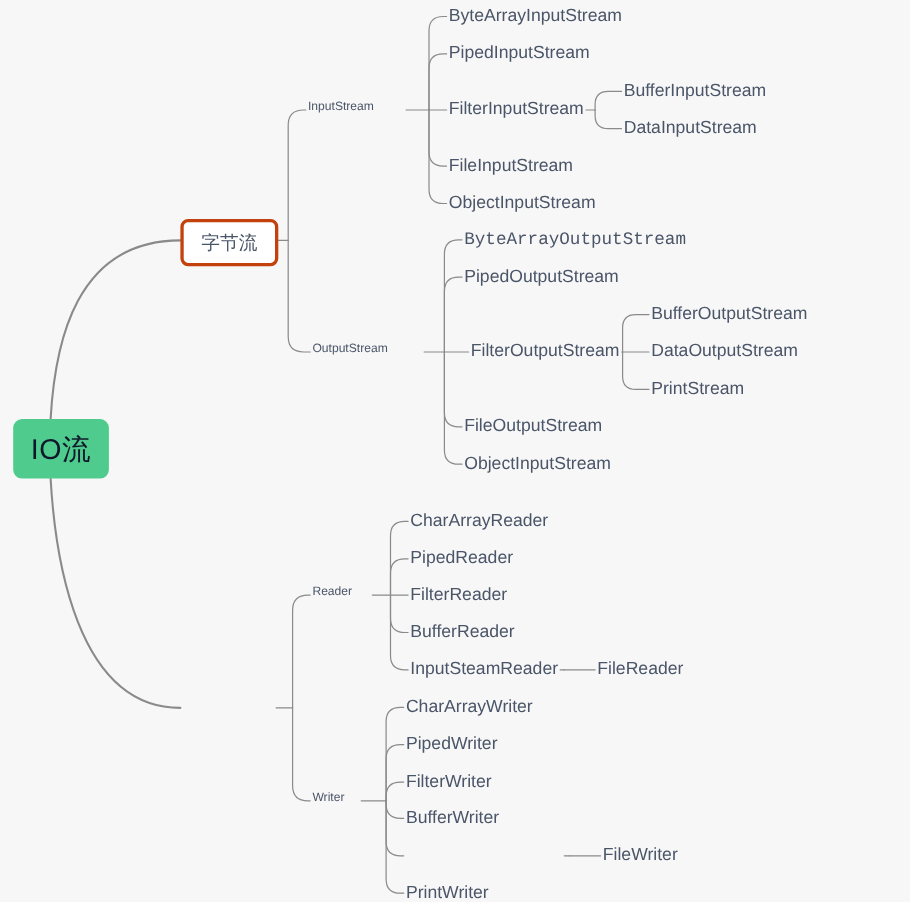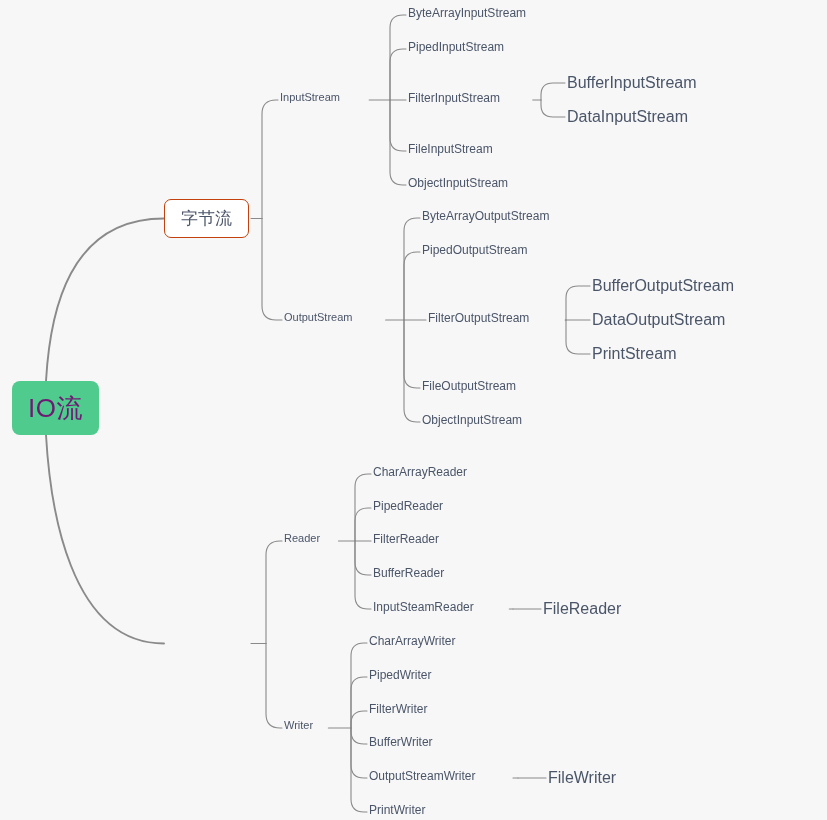--- a/index.html
+++ b/index.html
@@ -26,44 +26,44 @@
     pointer-events: none;
   }
   .node {
     position: absolute;
     white-space: nowrap;
     line-height: 1;
   }
   
   .node-root {
     background: #4ECB8D;
-    color: #701a75;
+    color: #0f172a;
     border-radius: 8px;
     font-size: 26px;
     padding: 14px 16px;
     letter-spacing: 0.5px;
   }
   
   .node-box {
     background: #ffffff;
     color: #4a5568;
-    border: 1px solid #c2410c;
+    border: 3px solid #c2410c;
     border-radius: 7px;
     font-size: 17px;
     padding: 10px 16px;
     box-shadow: 0 0 0 0 rgba(0,0,0,0);
   }
   
   .node-text {
     color: #4a5568;
     font-size: 16px;
     padding: 2px 0;
   }
   .node-text.lvl3 { font-size: 11px; }
-  .node-text.lvl4 { font-size: 12px; }
+  .node-text.lvl4 { font-size: 16px; }
   .node-text.lvl5 { font-size: 16px; }
 </style>
 </head>
 <body>
 
 <div id="canvas">
 
   <svg id="links" viewBox="0 0 827 820" width="827" height="820" xmlns="http://www.w3.org/2000/svg">
       <path d="M 46 381 C 50 311, 69 218.5, 164 218.5" fill="none" stroke="#8a8a8a" stroke-width="1.9" stroke-linecap="round"></path>
       <path d="M 46 435 C 50 505, 69 643.5, 164 643.5" fill="none" stroke="#8a8a8a" stroke-width="1.9" stroke-linecap="round"></path>
@@ -118,21 +118,21 @@
   <div class="node node-text lvl3" id="n-b0c0" style="left: 280px; top: 90px;">InputStream</div>
   <div class="node node-text lvl4" id="n-b0c0g0" style="left: 408px; top: 5px;">ByteArrayInputStream</div>
   <div class="node node-text lvl4" id="n-b0c0g1" style="left: 408px; top: 39px;">PipedInputStream</div>
   <div class="node node-text lvl4" id="n-b0c0g2" style="left: 408px; top: 90px;">FilterInputStream</div>
   <div class="node node-text lvl5" id="n-b0c0g2h0" style="left: 567px; top: 73px;">BufferInputStream</div>
   <div class="node node-text lvl5" id="n-b0c0g2h1" style="left: 567px; top: 107px;">DataInputStream</div>
   <div class="node node-text lvl4" id="n-b0c0g3" style="left: 408px; top: 141px;">FileInputStream</div>
   <div class="node node-text lvl4" id="n-b0c0g4" style="left: 408px; top: 175px;">ObjectInputStream</div>
 
   <div class="node node-text lvl3" id="n-b0c1" style="left: 284px; top: 310px;">OutputStream</div>
-  <div class="node node-text lvl4" id="n-b0c1g0" style="left: 422px; top: 208px;">ByteArrayOutputStream</div>
+  <div class="node node-text lvl4" id="n-b0c1g0" style="left: 422px; top: 208px; font-family: Liberation Mono, monospace;">ByteArrayOutputStream</div>
   <div class="node node-text lvl4" id="n-b0c1g1" style="left: 422px; top: 242px;">PipedOutputStream</div>
   <div class="node node-text lvl4" id="n-b0c1g2" style="left: 428px; top: 310px; text-align: right;">FilterOutputStream</div>
   <div class="node node-text lvl5" id="n-b0c1g2h0" style="left: 592px; top: 276px;">BufferOutputStream</div>
   <div class="node node-text lvl5" id="n-b0c1g2h1" style="left: 592px; top: 310px;">DataOutputStream</div>
   <div class="node node-text lvl5" id="n-b0c1g2h2" style="left: 592px; top: 344px;">PrintStream</div>
   <div class="node node-text lvl4" id="n-b0c1g3" style="left: 422px; top: 378px;">FileOutputStream</div>
   <div class="node node-text lvl4" id="n-b0c1g4" style="left: 422px; top: 412px;">ObjectInputStream</div>
 
 
   <div class="node node-text lvl3" id="n-b1c0" style="left: 284px; top: 531px;">Reader</div>
@@ -141,17 +141,16 @@
   <div class="node node-text lvl4" id="n-b1c0g2" style="left: 373px; top: 531px;">FilterReader</div>
   <div class="node node-text lvl4" id="n-b1c0g3" style="left: 373px; top: 565px;">BufferReader</div>
   <div class="node node-text lvl4" id="n-b1c0g4" style="left: 373px; top: 599px;">InputSteamReader</div>
   <div class="node node-text lvl5" id="n-b1c0g4h0" style="left: 543px; top: 599px;">FileReader</div>
 
   <div class="node node-text lvl3" id="n-b1c1" style="left: 284px; top: 718px;">Writer</div>
   <div class="node node-text lvl4" id="n-b1c1g0" style="left: 369px; top: 633px;">CharArrayWriter</div>
   <div class="node node-text lvl4" id="n-b1c1g1" style="left: 369px; top: 667px;">PipedWriter</div>
   <div class="node node-text lvl4" id="n-b1c1g2" style="left: 369px; top: 701px;">FilterWriter</div>
   <div class="node node-text lvl4" id="n-b1c1g3" style="left: 369px; top: 734px; text-align: right;">BufferWriter</div>
-  <div class="node node-text lvl4" id="n-b1c1g4" style="left: 369px; top: 768px;">OutputStreamWriter</div>
   <div class="node node-text lvl5" id="n-b1c1g4h0" style="left: 548px; top: 768px;">FileWriter</div>
   <div class="node node-text lvl4" id="n-b1c1g5" style="left: 369px; top: 802px;">PrintWriter</div>
 
 </div>
 
 </body></html>

